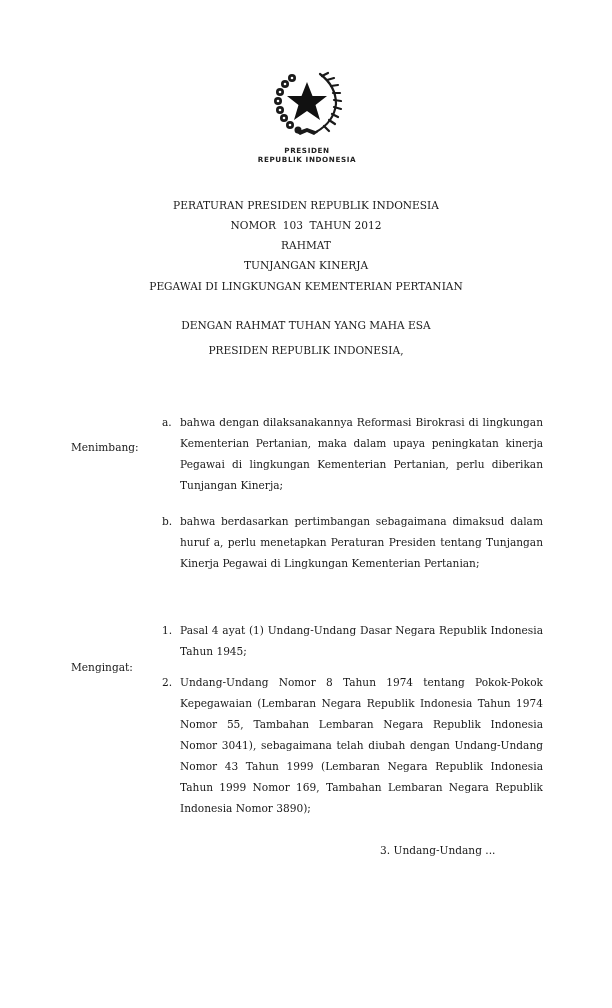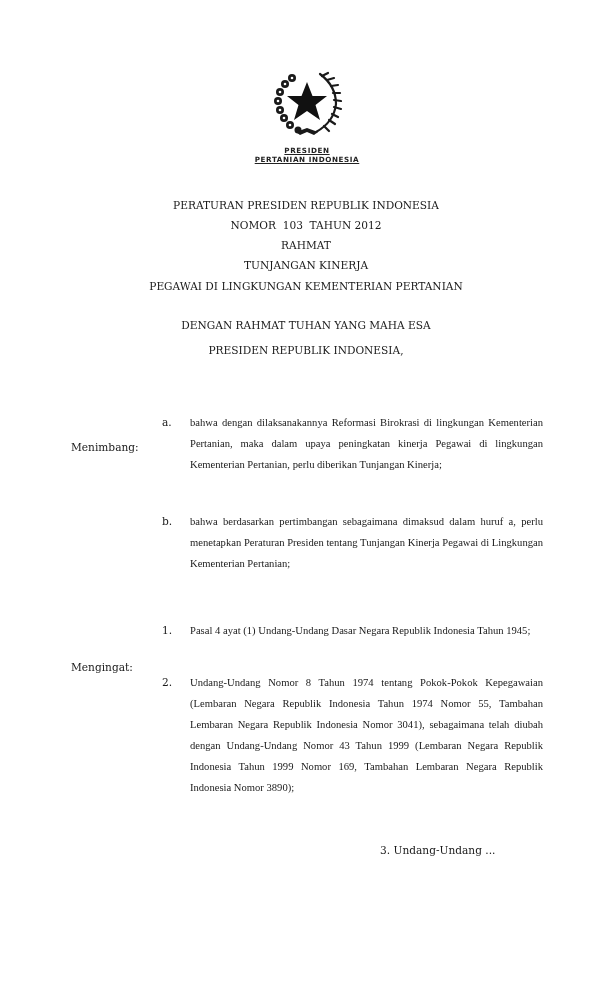--- a/index.html
+++ b/index.html
@@ -1,29 +1,29 @@
 <!DOCTYPE html>
 <html><head>
 <meta charset="utf-8">
 <style>
   html, body { margin: 0; padding: 0; background: #ffffff; }
   body { width: 612px; height: 1008px; position: relative; overflow: hidden;
          font-family: "DejaVu Serif", "Liberation Serif", serif; color: #1a1a1a; }
   .emblem { position: absolute; left: 270px; top: 64px; width: 74px; height: 74px; }
   .emblem-caption { position: absolute; left: 232px; width: 150px; text-align: center;
          font-family: "DejaVu Sans", "Liberation Sans", sans-serif; font-weight: bold;
-         font-size: 7.2px; letter-spacing: 0.6px; line-height: 9px; color: #222; text-decoration: underline; }
+         font-size: 7.2px; letter-spacing: 0.6px; line-height: 9px; color: #222; }
   .cap1 { top: 146px; }
   .cap2 { top: 155px; }
   .center-line { position: absolute; left: 0; width: 612px; text-align: center;
          font-size: 10.6px; line-height: 14px; white-space: pre; }
   .label { position: absolute; left: 71px; font-size: 10.6px; line-height: 14px; }
   .item { position: absolute; left: 162px; width: 381px; font-size: 10.6px; line-height: 21px; }
   .item .marker { position: absolute; left: 0; top: 0; }
-  .item .body { margin-left: 28px; text-align: justify; text-align-last: left; font-family: Liberation Serif, serif; }
+  .item .body { margin-left: 18px; text-align: justify; text-align-last: left; }
   .footer-next { position: absolute; left: 380px; width: 163px; text-align: left;
          top: 843px; font-size: 10.6px; line-height: 14px; }
 </style>
 </head>
 <body>
 
 <div>
 
   <svg class="emblem" viewBox="0 0 74 74">
 
@@ -58,21 +58,21 @@
       <path d="M62 50 l6 3"></path>
         <path d="M59 56 l6 4"></path>
         <path d="M54 62 l5 5"></path>
     </g>
 
     <path d="M26 68 L37 64 L48 68 L44 71 L37 68 L30 71 Z" fill="#1a1a1a"></path>
 
     <polygon points="37,18 42.5,32 57,32 45.5,41 50,56 37,47 24,56 28.5,41 17,32 31.5,32" fill="#111"></polygon>
   </svg>
   <div class="emblem-caption cap1">PRESIDEN</div>
-  <div class="emblem-caption cap2">PERTANIAN INDONESIA</div>
+  <div class="emblem-caption cap2">REPUBLIK INDONESIA</div>
 
   <div class="center-line" style="top:198px">PERATURAN PRESIDEN REPUBLIK INDONESIA</div>
   <div class="center-line" style="top:218px">NOMOR  103  TAHUN 2012</div>
   <div class="center-line" style="top:238px">RAHMAT</div>
   <div class="center-line" style="top:258px">TUNJANGAN KINERJA</div>
   <div class="center-line" style="top:279px">PEGAWAI DI LINGKUNGAN KEMENTERIAN PERTANIAN</div>
 
   <div class="center-line" style="top:318px">DENGAN RAHMAT TUHAN YANG MAHA ESA</div>
   <div class="center-line" style="top:343px">PRESIDEN REPUBLIK INDONESIA,</div>
 

